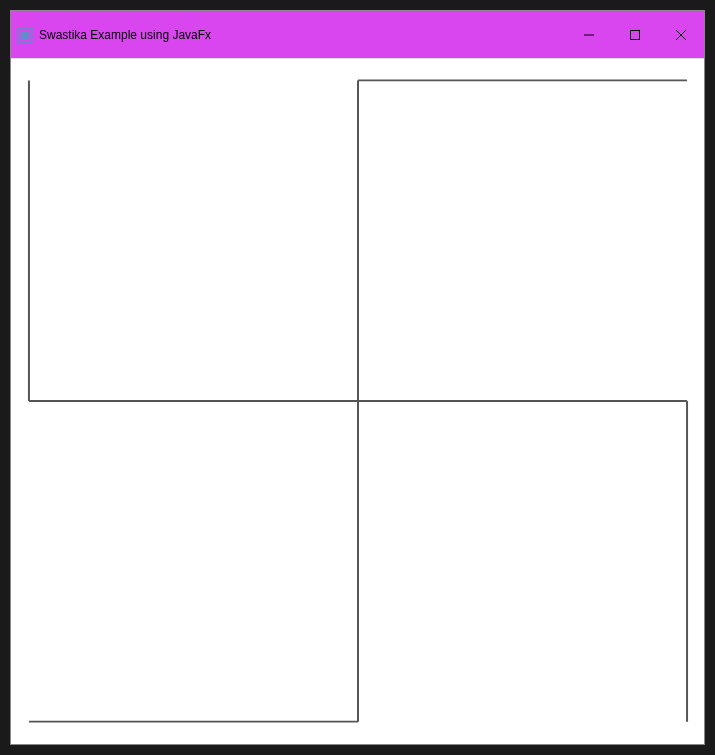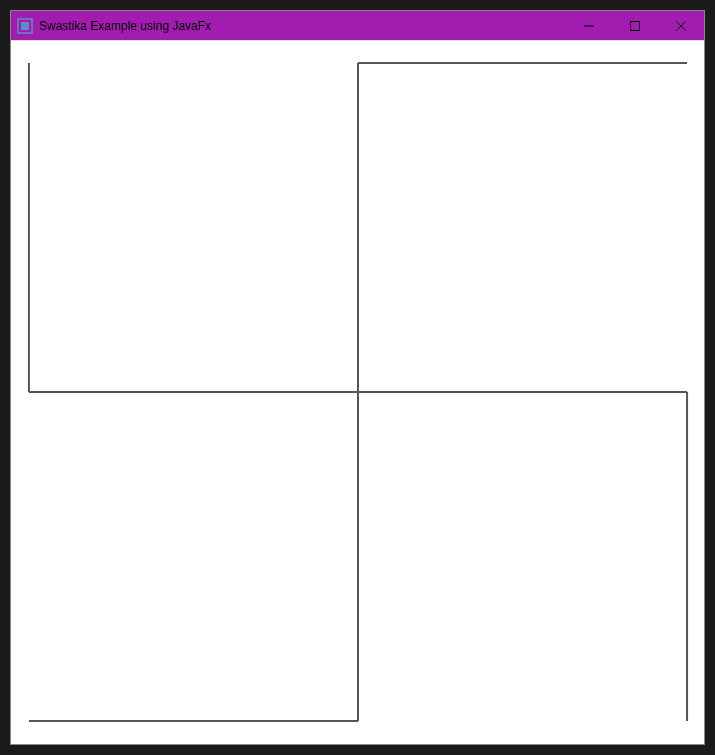--- a/index.html
+++ b/index.html
@@ -18,22 +18,22 @@
     }
     .window {
       width: 695px;
       height: 735px;
       background: #ffffff;
       border: 1px solid #888;
       display: flex;
       flex-direction: column;
     }
     .titlebar {
-      height: 30px;
-      background: #a21caf;
+      height: 48px;
+      background: #d946ef;
       display: flex;
       align-items: center;
       padding: 0 0 0 6px;
       border-bottom: 1px solid #ddd;
     }
     .app-icon {
       width: 16px;
       height: 16px;
       margin-right: 6px;
       display: flex;

